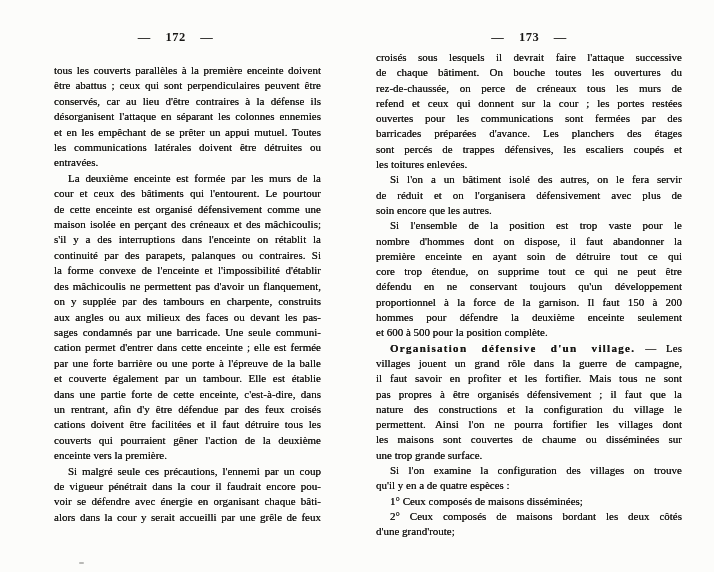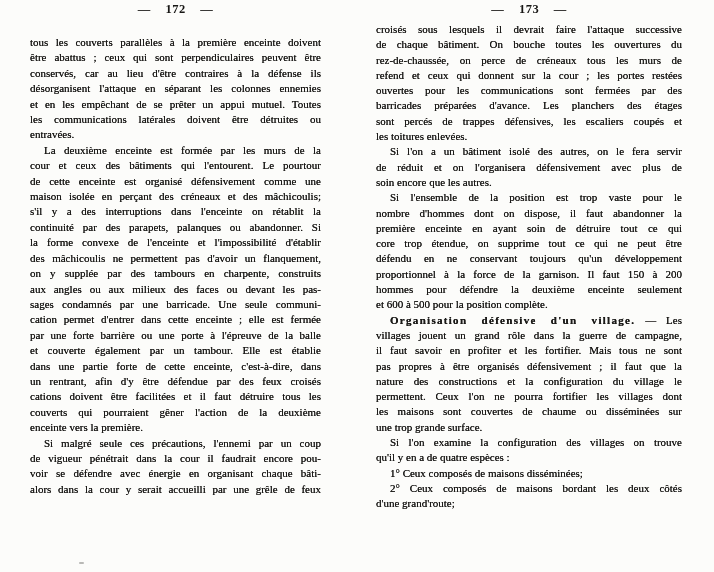--- a/index.html
+++ b/index.html
@@ -5,37 +5,37 @@
   html, body { margin: 0; padding: 0; }
   body {
     width: 714px; height: 572px;
     background: #fcfcfa;
     font-family: "Liberation Serif", "DejaVu Serif", serif;
     color: #1b1a18;
     overflow: hidden;
     position: relative;
   }
   .spread { display: flex; width: 714px; height: 572px; }
-  .page { box-sizing: border-box; width: 357px; height: 416px; padding-top: 2px; }
+  .page { box-sizing: border-box; width: 357px; height: 416px; padding-top: 30px; }
   .page--left  .col { margin-left: 30px; width: 291px; }
   .page--right .col { margin-left: 19px; width: 306px; }
   .pagehead {
     text-align: center;
     font-weight: bold;
     font-size: 12.5px;
     line-height: 14px;
     word-spacing: 11px;
     letter-spacing: 0.5px;
     color: #181715;
   }
   .text {
     font-size: 11px;
     text-shadow: 0 0 0.4px currentColor; 
   }
-  .page--left  .text { margin-top: 19px; line-height: 15.4px; }
+  .page--left  .text { margin-top: 19px; line-height: 15.4px; margin-left: 24px; }
   .page--right .text { margin-top: 6px;  line-height: 15.3px; }
   .line {
     text-align: justify;
     text-align-last: justify;
   }
   .line.endline { text-align-last: left; }
   .line.indent  { text-indent: 14px; }
   .line b.lead {
     font-weight: bold;
     letter-spacing: 1.3px;
@@ -62,21 +62,21 @@
           <div class="line">conservés, car au lieu d'être contraires à la défense ils</div>
           <div class="line">désorganisent l'attaque en séparant les colonnes ennemies</div>
           <div class="line">et en les empêchant de se prêter un appui mutuel. Toutes</div>
           <div class="line">les communications latérales doivent être détruites ou</div>
           <div class="line endline">entravées.</div>
           <div class="line indent">La deuxième enceinte est formée par les murs de la</div>
           <div class="line">cour et ceux des bâtiments qui l'entourent. Le pourtour</div>
           <div class="line">de cette enceinte est organisé défensivement comme une</div>
           <div class="line">maison isolée en perçant des créneaux et des mâchicoulis;</div>
           <div class="line">s'il y a des interruptions dans l'enceinte on rétablit la</div>
-          <div class="line">continuité par des parapets, palanques ou abandonner. Si</div>
+          <div class="line">continuité par des parapets, palanques ou contraires. Si</div>
           <div class="line">la forme convexe de l'enceinte et l'impossibilité d'établir</div>
           <div class="line">des mâchicoulis ne permettent pas d'avoir un flanquement,</div>
           <div class="line">on y supplée par des tambours en charpente, construits</div>
           <div class="line">aux angles ou aux milieux des faces ou devant les pas-</div>
           <div class="line">sages condamnés par une barricade. Une seule communi-</div>
           <div class="line">cation permet d'entrer dans cette enceinte ; elle est fermée</div>
           <div class="line">par une forte barrière ou une porte à l'épreuve de la balle</div>
           <div class="line">et couverte également par un tambour. Elle est établie</div>
           <div class="line">dans une partie forte de cette enceinte, c'est-à-dire, dans</div>
           <div class="line">un rentrant, afin d'y être défendue par des feux croisés</div>
@@ -111,21 +111,21 @@
           <div class="line">core trop étendue, on supprime tout ce qui ne peut être</div>
           <div class="line">défendu en ne conservant toujours qu'un développement</div>
           <div class="line">proportionnel à la force de la garnison. Il faut 150 à 200</div>
           <div class="line">hommes pour défendre la deuxième enceinte seulement</div>
           <div class="line endline">et 600 à 500 pour la position complète.</div>
           <div class="line indent"><b class="lead">Organisation défensive d'un village.</b> — Les</div>
           <div class="line">villages jouent un grand rôle dans la guerre de campagne,</div>
           <div class="line">il faut savoir en profiter et les fortifier. Mais tous ne sont</div>
           <div class="line">pas propres à être organisés défensivement ; il faut que la</div>
           <div class="line">nature des constructions et la configuration du village le</div>
-          <div class="line">permettent. Ceux l'on ne pourra fortifier les villages dont</div>
+          <div class="line">permettent. Ainsi l'on ne pourra fortifier les villages dont</div>
           <div class="line">les maisons sont couvertes de chaume ou disséminées sur</div>
           <div class="line endline">une trop grande surface.</div>
           <div class="line indent">Si l'on examine la configuration des villages on trouve</div>
           <div class="line endline">qu'il y en a de quatre espèces :</div>
           <div class="line indent endline">1° Ceux composés de maisons disséminées;</div>
           <div class="line indent">2° Ceux composés de maisons bordant les deux côtés</div>
           <div class="line endline">d'une grand'route;</div>
         </div>
     </div>
   </section>

